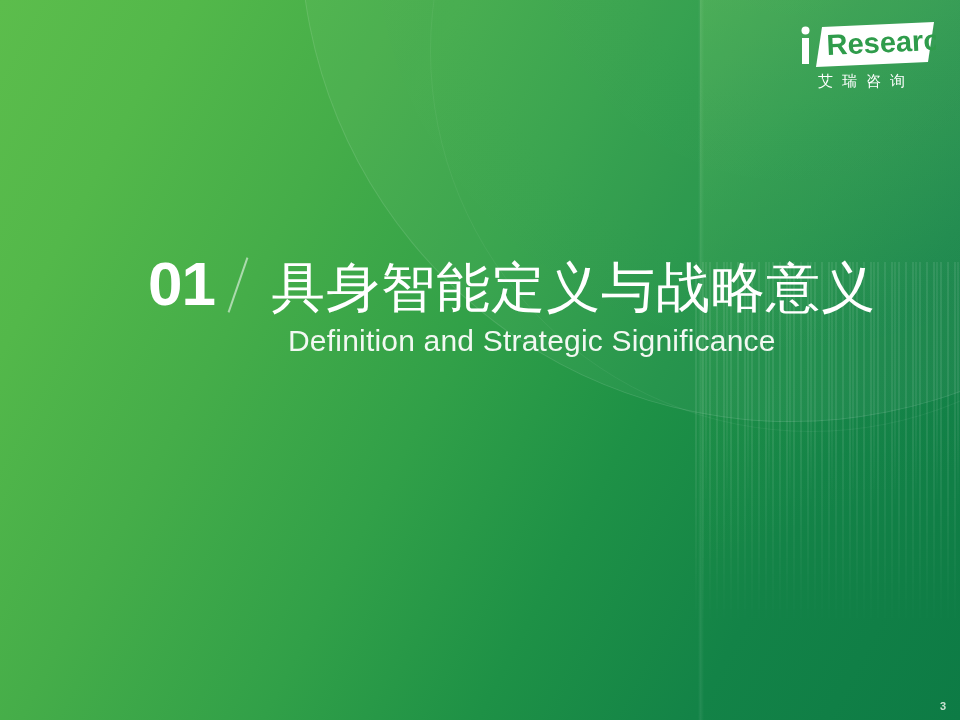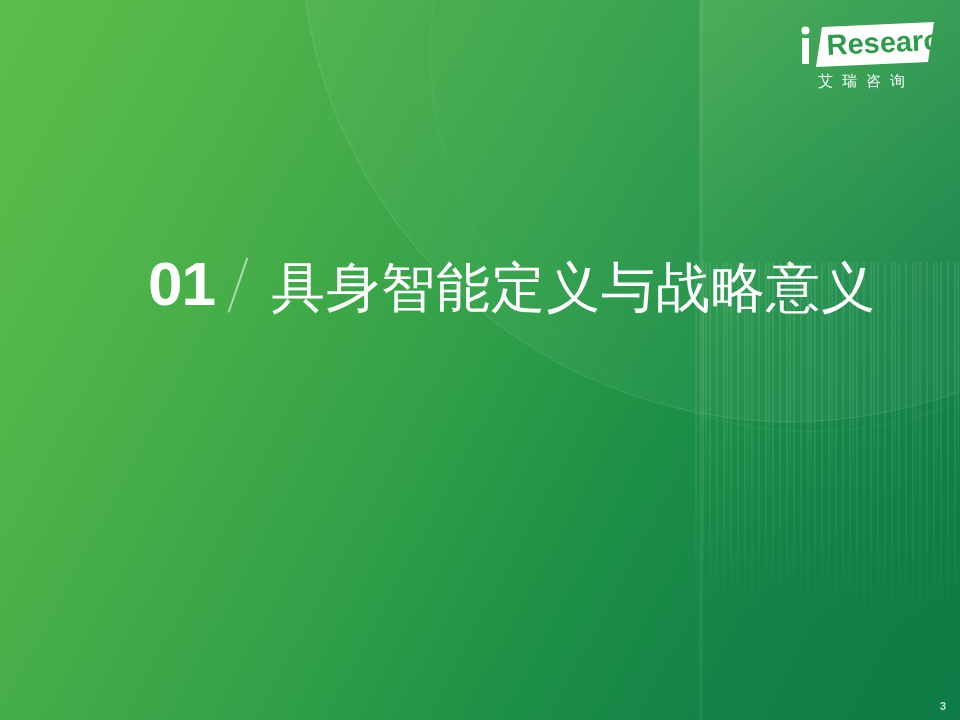--- a/index.html
+++ b/index.html
@@ -255,17 +255,18 @@
       <text x="24" y="70" font-family="'DejaVu Sans', sans-serif" font-size="15" letter-spacing="9" fill="#ffffff">艾瑞咨询</text>
     </svg>
   </div>
 
   <div class="title-block">
     <div class="title-row">
       <span class="section-number">01</span>
       <span class="section-slash"></span>
       <span class="section-title-cn">具身智能定义与战略意义</span>
     </div>
+    <div class="section-title-en">Definition and Strategic Significance</div>
   </div>
 
   <div class="page-number">3</div>
 
 </div>
 
 </body></html>

